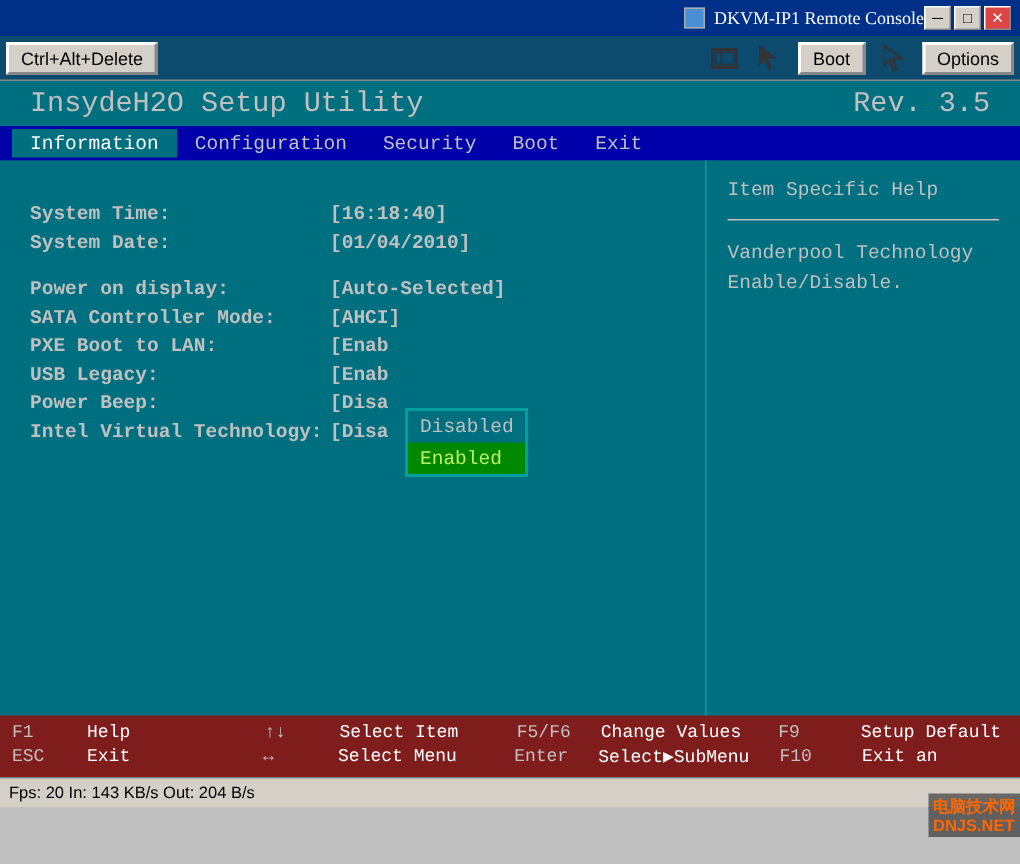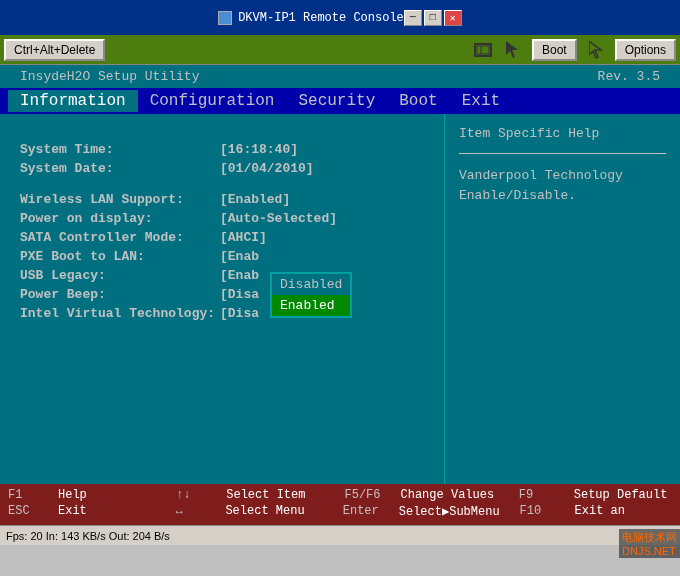--- a/index.html
+++ b/index.html
@@ -11,24 +11,24 @@
       font-size: 13px;
       overflow: hidden;
     }
 
     
     #title-bar {
       background: #003087;
       color: white;
       display: flex;
       align-items: center;
-      justify-content: center;
+      justify-content: flex-end;
       padding: 3px 6px;
-      height: 35px;
-      font-family: Liberation Mono, monospace;
+      height: 24px;
+      font-family: Liberation Serif, serif;
       font-size: 12px;
     }
     #title-bar-left {
       display: flex;
       align-items: center;
       gap: 6px;
     }
     #title-bar-icon {
       width: 14px;
       height: 14px;
@@ -50,21 +50,21 @@
       align-items: center;
       justify-content: center;
       font-size: 10px;
       color: #000;
       cursor: pointer;
     }
     .win-btn.close-btn { background: #d44; color: white; }
 
     
     #toolbar {
-      background: #4d7c0f;
+      background: #0c4a6e;
       display: flex;
       align-items: center;
       padding: 2px 4px;
       height: 30px;
       gap: 6px;
       border-bottom: 1px solid #888;
       justify-content: flex-end;
     }
     #ctrl-alt-del-btn {
       background: #d4d0c8;
@@ -112,38 +112,38 @@
       margin: 0;
       width: 100%;
     }
 
     
     #bios-header {
       background: #007080;
       color: #c0c0c0;
       text-align: right;
       padding: 4px 0 2px 0;
-      font-size: 13px;
+      font-size: 19px;
       display: flex;
       justify-content: space-between;
       padding: 4px 20px;
     }
 
     
     #bios-nav {
       background: #0000aa;
       display: flex;
       padding: 2px 8px;
       gap: 0;
     }
     .nav-item {
       color: #c0c0c0;
       padding: 2px 12px;
       cursor: pointer;
-      font-size: 16px;
+      font-size: 13px;
     }
     .nav-item.active {
       background: #007080;
       color: #ffffff;
     }
 
     
     #bios-main {
       display: flex;
       background: #007080;
@@ -169,21 +169,21 @@
       color: #c0c0c0;
       flex-shrink: 0;
     }
     .bios-value {
       color: #c0c0c0;
     }
     .bios-spacer { height: 12px; }
 
     
     #bios-right {
-      width: 236px;
+      width: 210px;
       border-left: 1px solid #00a0a0;
       padding: 12px 14px;
       color: #c0c0c0;
       font-size: 13px;
     }
     #help-title {
       color: #c0c0c0;
       margin-bottom: 12px;
       font-size: 13px;
     }
@@ -207,21 +207,21 @@
       z-index: 100;
     }
     .dropdown-item {
       padding: 3px 8px;
       color: #c0c0c0;
       font-size: 13px;
       cursor: pointer;
     }
     .dropdown-item.selected {
       background: #008800;
-      color: #ffffff;
+      color: #bef264;
     }
 
     
     #bios-footer {
       background: #7f1d1d;
       color: #c0c0c0;
       padding: 4px 8px;
       font-size: 12px;
     }
     .footer-row {
@@ -261,21 +261,21 @@
     }
     #watermark {
       position: absolute;
       bottom: 18px;
       right: 0px;
       background: rgba(0,0,0,0.5);
       color: #ff6600;
       font-size: 11px;
       padding: 1px 3px;
       font-family: Arial, sans-serif;
-      font-weight: normal;
+      font-weight: bold;
     }
   </style>
 </head>
 <body>
 
 <div id="title-bar">
   <div id="title-bar-left">
     <div id="title-bar-icon"></div>
     <span>DKVM-IP1 Remote Console</span>
   </div>
@@ -334,24 +334,20 @@
       <div class="bios-field">
         <span class="bios-label">System Time:</span>
         <span class="bios-value">[16:18:40]</span>
       </div>
       <div class="bios-field">
         <span class="bios-label">System Date:</span>
         <span class="bios-value">[01/04/2010]</span>
       </div>
       <div class="bios-spacer"></div>
       <div class="bios-field">
-        <span class="bios-label">Wireless LAN Support:</span>
-        <span class="bios-value">[Enabled]</span>
-      </div>
-      <div class="bios-field">
         <span class="bios-label">Power on display:</span>
         <span class="bios-value">[Auto-Selected]</span>
       </div>
       <div class="bios-field">
         <span class="bios-label">SATA Controller Mode:</span>
         <span class="bios-value">[AHCI]</span>
       </div>
       <div class="bios-field">
         <span class="bios-label">PXE Boot to LAN:</span>
         <span class="bios-value">[Enab</span>

